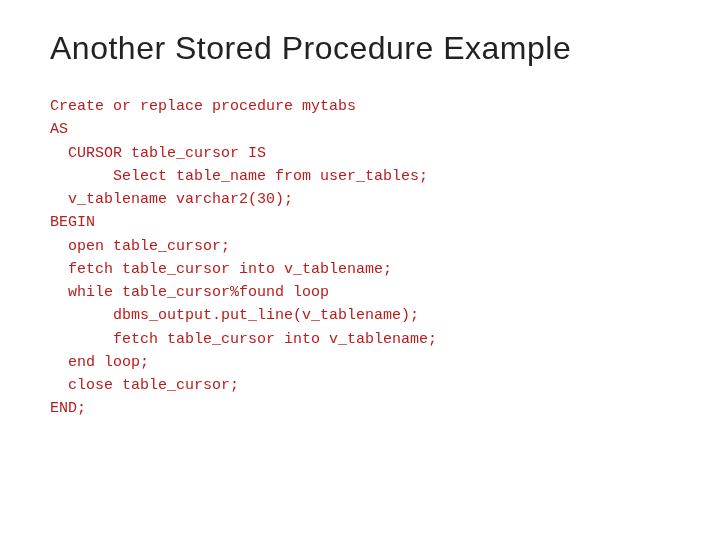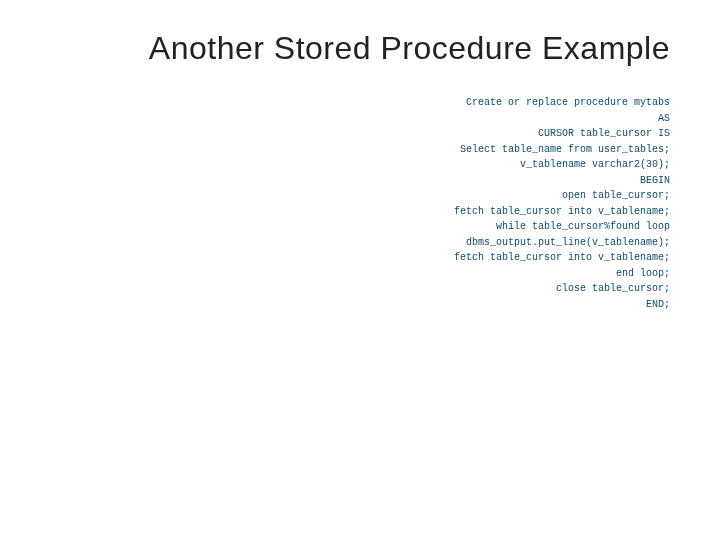--- a/index.html
+++ b/index.html
@@ -16,36 +16,35 @@
       overflow: hidden;
     }
 
     .slide {
       width: 720px;
       height: 540px;
       background: #ffffff;
       padding: 30px 50px 30px 50px;
       display: flex;
       flex-direction: column;
-      text-align: right;
     }
 
     .slide-title {
       font-size: 32px;
       font-weight: normal;
       color: #222222;
       margin-bottom: 28px;
       letter-spacing: 0.5px;
     }
 
     .code-block {
       font-family: 'Courier New', Courier, monospace;
-      font-size: 10px;
+      font-size: 15px;
       line-height: 1.55;
-      color: #0c4a6e;
+      color: #b91c1c;
       white-space: pre;
     }
   </style>
 </head>
 <body>
 
 <div class="slide">
   <h1 class="slide-title">Another Stored Procedure Example</h1>
 
   <div class="code-block" id="code-container">Create or replace procedure mytabs

